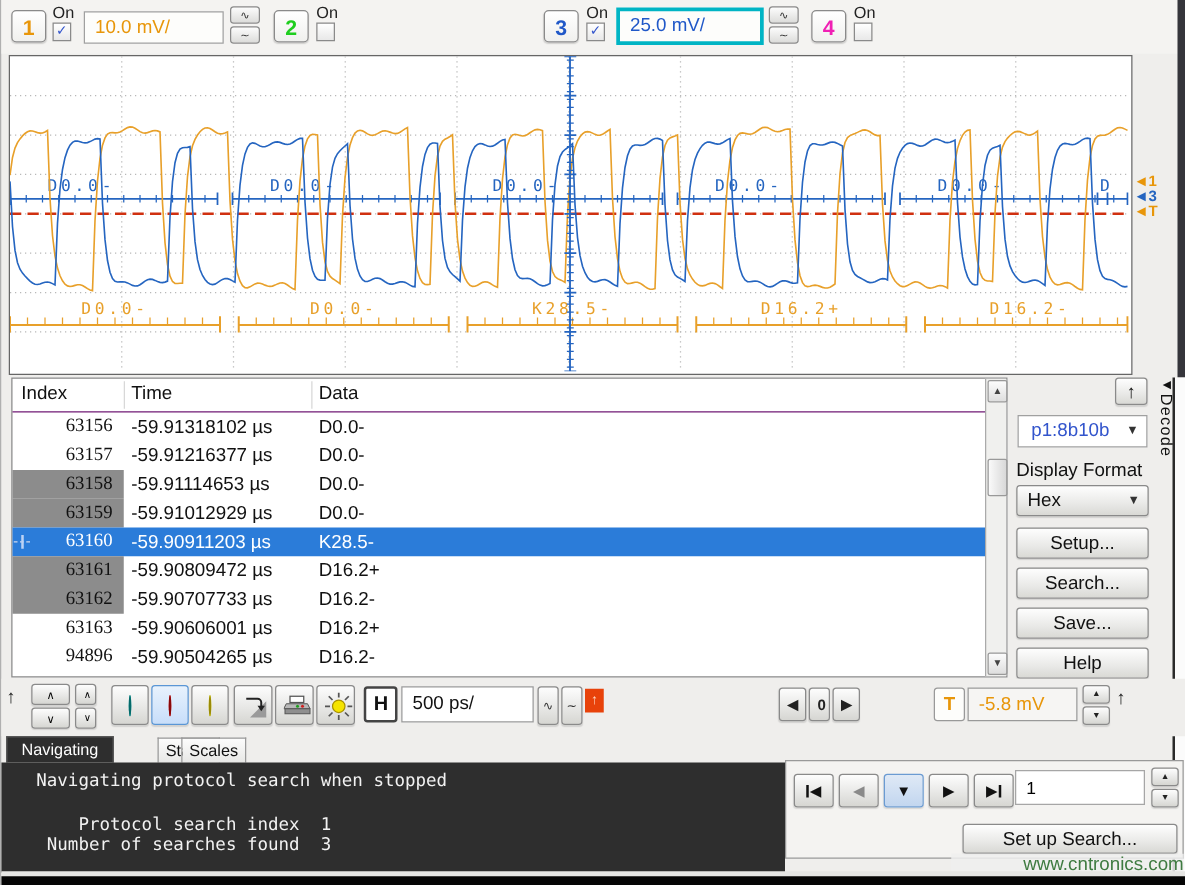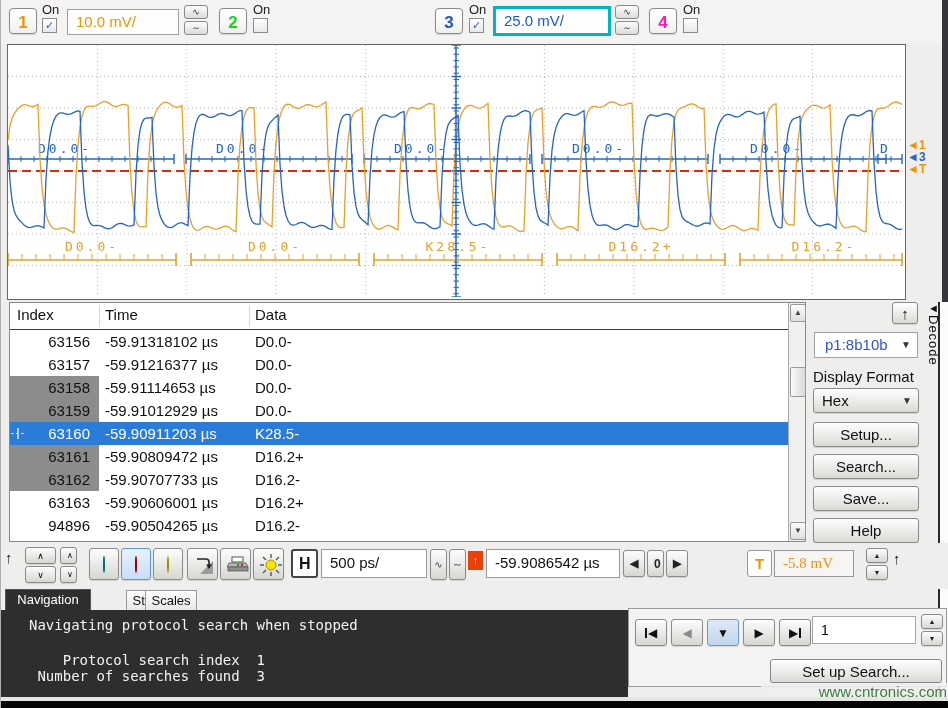--- a/index.html
+++ b/index.html
@@ -23,21 +23,21 @@
   #rightstrip-top{left:941px;top:0;width:7px;height:302px;background:#35353b;}
   #rightstrip-line{left:937px;top:302px;width:2px;height:396px;background:#2a2a2a;}
   #rightstrip-wh{left:939px;top:302px;width:9px;height:396px;background:#fbfbfb;}
   
   #tablepanel{left:8px;top:302px;width:797px;height:240px;background:#fff;border:1px solid #888;box-sizing:border-box;}
   #thead{position:absolute;left:0;top:0;right:17px;height:26px;border-bottom:1px solid #701a75;font-size:15px;color:#111;}
   #thead .hc{position:absolute;top:3px;}
   .coldiv{position:absolute;top:2px;width:1px;height:22px;background:#d8d8d8;}
   #table-body{position:absolute;left:0;top:27px;right:17px;bottom:0;font-size:15px;color:#111;}
   .trow{position:relative;height:23px;line-height:23px;white-space:nowrap;}
-  .trow .c1{position:absolute;left:0;top:0;width:89px;height:23px;text-align:right;box-sizing:border-box;padding-right:9px;}
+  .trow .c1{position:absolute;left:0;top:0;width:89px;height:23px;text-align:right;box-sizing:border-box;padding-right:9px;font-family:Liberation Serif, serif;}
   .trow .c2{position:absolute;left:95px;top:0;}
   .trow .c3{position:absolute;left:245px;top:0;}
   .trow .c1.gray{background:#8c8c8c;}
   .trow.link{text-decoration:underline;}
   .trow.sel{background:#2b7cd9;color:#fff;}
   .curglyph{position:absolute;left:1px;top:5px;width:13px;height:13px;}
   .curglyph::before{content:"";position:absolute;left:0;top:6px;width:13px;border-top:1px dashed #cfd8ee;}
   .curglyph::after{content:"";position:absolute;left:6px;top:1px;width:2px;height:11px;background:#bcd2f5;}
   
   #vscroll{position:absolute;top:0;right:0;width:17px;height:238px;background:#f0f0ee;border-left:1px solid #aaa;box-sizing:border-box;}
@@ -478,34 +478,33 @@
           <line x1="3" y1="19" x2="6" y2="16"></line>
             <line x1="16" y1="6" x2="19" y2="3"></line>
         </g>
       </svg>
       </button>
     <button class="abs" style="left:290px;top:6px;width:27px;height:29px;background:#fff;border:2px solid #444;border-radius:3px;font-size:16px;font-weight:bold;color:#111;">H</button>
     <div class="hfield abs" style="left:320px;top:6px;width:106px;height:29px;">500 ps/</div>
     <button class="tool abs" style="left:429px;top:6px;width:17px;height:31px;font-size:10px;color:#333;padding:0;">∿</button>
     <button class="tool abs" style="left:448px;top:6px;width:17px;height:31px;font-size:10px;color:#333;padding:0;">∼</button>
     <span class="abs" style="left:467px;top:8px;width:15px;height:19px;background:#e8420a;color:#ffd9c4;font-size:11px;font-weight:bold;text-align:center;line-height:18px;">↑</span>
-    <div class="hfield abs" style="left:485px;top:6px;width:134px;height:29px;">-59.9086542 µs</div>
     <button class="tool abs smallnav" style="left:622px;top:7px;width:22px;height:27px;">◀</button>
     <button class="tool abs smallnav" style="left:646px;top:7px;width:17px;height:27px;font-size:12px;">0</button>
     <button class="tool abs smallnav" style="left:665px;top:7px;width:22px;height:27px;">▶</button>
     <button class="abs" style="left:746px;top:7px;width:25px;height:27px;background:#fdfdfb;border:1px solid #999;border-radius:3px;color:#e8960a;font-size:15px;font-weight:bold;">T</button>
-    <div class="hfield abs" style="left:773px;top:7px;width:80px;height:27px;background:#f6f5f3;color:#e8960a;line-height:25px;font-family:Liberation Serif, serif;">-5.8 mV</div>
+    <div class="hfield abs" style="left:773px;top:7px;width:88px;height:27px;background:#f6f5f3;color:#e8960a;line-height:25px;">-5.8 mV</div>
     <span class="abs" style="left:865px;top:5px;">
       <button class="tool" style="display:block;width:22px;height:15px;font-size:7px;color:#222;margin-bottom:2px;padding:0;">▲</button>
       <button class="tool" style="display:block;width:22px;height:15px;font-size:7px;color:#222;padding:0;">▼</button>
     </span>
     <span class="abs" style="left:892px;top:7px;font-size:15px;color:#222;">↑</span>
   </div>
 
-  <div id="tab-nav" class="tab abs" style="left:4px;top:589px;width:86px;">Navigation</div>
+  <div id="tab-nav" class="tab abs" style="left:4px;top:589px;width:86px;">Navigating</div>
   <div class="tab abs" style="left:92px;top:590px;width:50px;margin-left:33px;">Status</div>
   <div class="tab abs" style="left:144px;top:590px;width:52px;">Scales</div>
   <div id="statuspanel" class="abs">
     <div style="top:7px;">Navigating protocol search when stopped</div>
     <div style="top:42px;">    Protocol search index  1</div>
     <div style="top:58px;"> Number of searches found  3</div>
   </div>
 
   <div id="navpanel" class="abs">
     <button class="tool navbtn" style="left:6px;">

